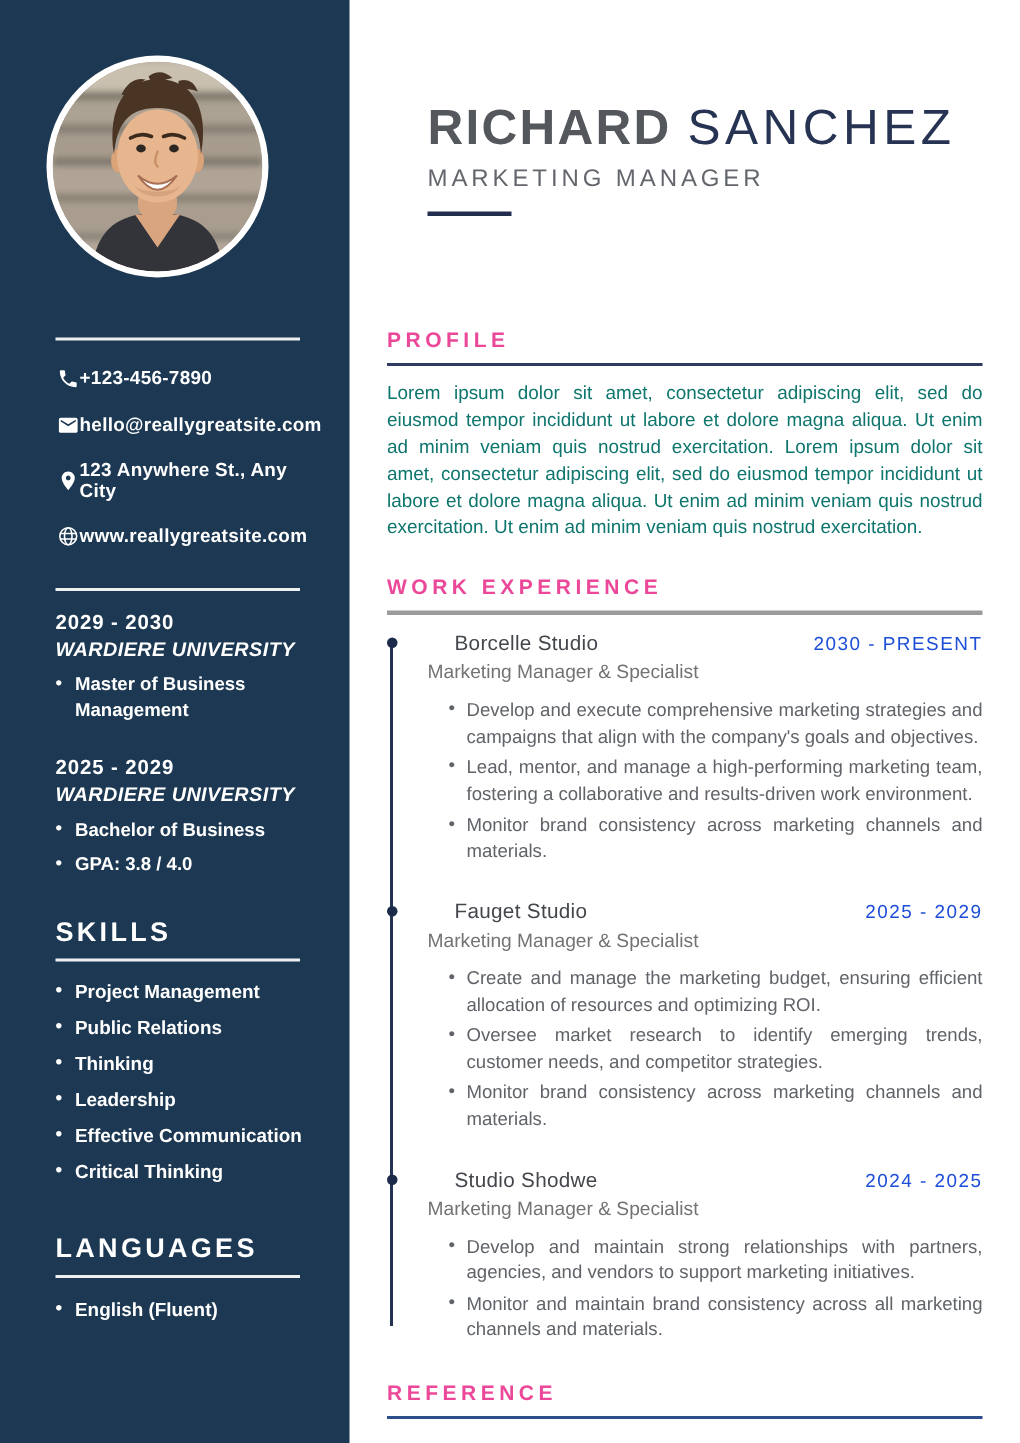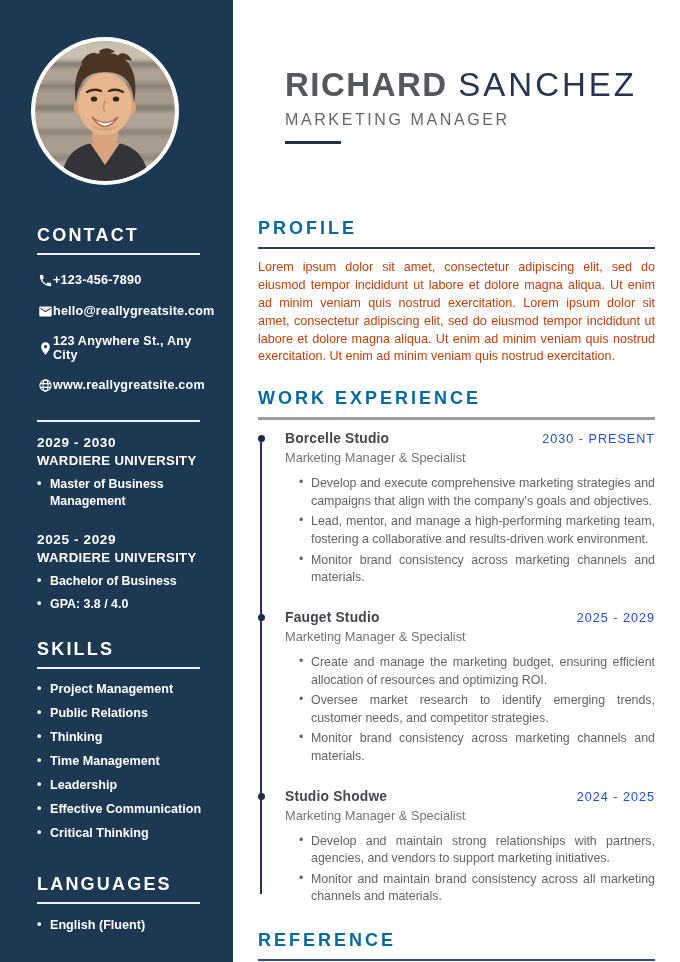--- a/index.html
+++ b/index.html
@@ -24,57 +24,57 @@
 
   .contact-list { list-style:none; margin-top:17px; }
   .contact-list li { display:flex; align-items:center; margin-bottom:15px; min-height:16px; }
   .cicon { width:16px; height:16px; flex:0 0 16px; display:inline-flex; align-items:center; justify-content:center; }
   .cicon svg { width:15px; height:15px; }
   .ctext { font-size:12.6px; font-weight:700; letter-spacing:.2px; }
 
   .edu-entry { margin-top:13px; }
   .edu-entry + .edu-entry { margin-top:23px; }
   .edu-years  { font-size:13.6px; font-weight:700; letter-spacing:.6px; }
-  .edu-school { font-size:13.2px; font-weight:700; letter-spacing:.3px; margin-top:3px; }
+  .edu-school { font-size:13.2px; font-weight:700; letter-spacing:.3px; margin-top:3px;font-style:italic; }
   .s-list { list-style:none; margin-top:8px; }
   .s-list li { position:relative; padding-left:13px; font-size:12.4px; font-weight:600;
                line-height:1.35; margin-bottom:6px; }
   .s-list li::before { content:"•"; position:absolute; left:0; top:-1px; }
   .skills-list { margin-top:12px; }
   .skills-list li { margin-bottom:7px; font-size:12.6px; }
   .lang-list { margin-top:13px; }
   .lang-list li { margin-bottom:6px; font-size:12.6px; }
 
   
   .main { position:absolute; left:233px; top:0; width:447px; height:962px; padding:68px 25px 0 25px; }
 
   .header { padding-left:27px; }
   .name { font-size:33px; line-height:1; letter-spacing:1.5px; }
   .name .first { font-weight:700; color:#54575b; }
   .name .last  { font-weight:400; color:#273353; letter-spacing:3px; }
   .job-title { margin-top:10px; font-size:16px; letter-spacing:2.6px; color:#63666c; }
   .title-rule { margin-top:12px; width:56px; height:3px; background:#232e4e; }
 
-  .sec-h { font-size:18px; font-weight:700; letter-spacing:3px; color:#0369a1; }
+  .sec-h { font-size:14px; font-weight:700; letter-spacing:3px; color:#ec4899; }
   .rule { height:2px; margin-top:8px; }
   .rule.navy { background:#2e3a5e; }
   .rule.gray { background:#9b9b9b; height:3px; }
   .rule.blue { background:#2c4e8a; }
 
   .sec-profile { margin-top:74px; }
-  .profile-text { margin-top:10px; font-size:12.6px; line-height:1.42; text-align:justify; color:#c2410c; }
+  .profile-text { margin-top:10px; font-size:12.6px; line-height:1.42; text-align:justify; color:#0f766e; }
 
   .sec-work { margin-top:22px; }
   .jobs { position:relative; margin-top:11px; padding-left:27px; }
   .tl-line { position:absolute; left:2px; top:8px; bottom:12px; width:1.5px; background:#243352; }
   .job { position:relative; margin-bottom:23px; }
   .job:last-child { margin-bottom:0; }
   .tl-dot { position:absolute; left:-27px; top:4px; width:7px; height:7px; border-radius:50%; background:#1c2b4a; }
   .job-head { display:flex; align-items:baseline; }
-  .job-company { flex:1; font-size:13.8px; font-weight:700; color:#43474c; letter-spacing:.2px; }
+  .job-company { flex:1; font-size:13.8px; font-weight:400; color:#43474c; letter-spacing:.2px;margin-left:18px; }
   .job-period { font-size:12.6px; color:#1d4ed8; letter-spacing:1px; }
   .job-role { margin-top:4px; font-size:12.8px; color:#737373; }
   .job-bullets { list-style:none; margin-top:10px; padding-left:14px; }
   .job-bullets li { position:relative; padding-left:12px; font-size:12.4px; line-height:1.42;
                     color:#606469; text-align:justify; margin-bottom:3px; }
   .job-bullets li::before { content:"•"; position:absolute; left:0; top:-1px; color:#606469; }
 
   .sec-reference { margin-top:24px; }
 </style>
 </head>
@@ -122,21 +122,20 @@
           <path d="M52 51 Q59 47 66 50" stroke="#3c2b1d" stroke-width="2.4" fill="none" stroke-linecap="round"></path>
           <path d="M74 50 Q81 47 88 51" stroke="#3c2b1d" stroke-width="2.4" fill="none" stroke-linecap="round"></path>
           <path d="M70 60 Q67 68 70 70" stroke="#c98f69" stroke-width="1.6" fill="none" stroke-linecap="round"></path>
           <path d="M41 62 C36 30 50 11 70 12 C92 11 105 30 99 62 C98 42 90 31 70 31 C50 31 43 42 41 62 Z" fill="#4a3423"></path>
           <path d="M46 22 Q52 10 62 12 Q55 16 53 24 Z M64 10 Q72 4 80 11 Q72 12 68 18 Z M84 13 Q93 10 97 20 Q89 17 84 20 Z" fill="#4a3423"></path>
         </g>
       </svg>
     </div>
 
     <section class="s-section s-contact">
-      <h2 class="s-h">CONTACT</h2>
       <div class="s-rule"></div>
       <ul class="contact-list">
         <li>
           <span class="cicon">
             <svg viewBox="0 0 24 24" fill="#fff">
                 <path d="M6.6 10.8c1.4 2.8 3.8 5.1 6.6 6.6l2.2-2.2c.3-.3.7-.4 1-.2 1.1.4 2.3.6 3.6.6.6 0 1 .4 1 1V20c0 .6-.4 1-1 1C10.6 21 3 13.4 3 4c0-.6.4-1 1-1h3.5c.6 0 1 .4 1 1 0 1.2.2 2.4.6 3.6.1.3 0 .7-.2 1l-2.3 2.2z"></path>
               </svg>
           </span>
           <span class="ctext">+123-456-7890</span>
         </li>
@@ -190,21 +189,20 @@
       </div>
     </section>
 
     <section class="s-section s-skills">
       <h2 class="s-h">SKILLS</h2>
       <div class="s-rule"></div>
       <ul class="s-list skills-list">
         <li>Project Management</li>
         <li>Public Relations</li>
         <li>Thinking</li>
-        <li>Time Management</li>
         <li>Leadership</li>
         <li>Effective Communication</li>
         <li>Critical Thinking</li>
       </ul>
     </section>
 
     <section class="s-section s-languages">
       <h2 class="s-h">LANGUAGES</h2>
       <div class="s-rule"></div>
       <ul class="s-list lang-list">

